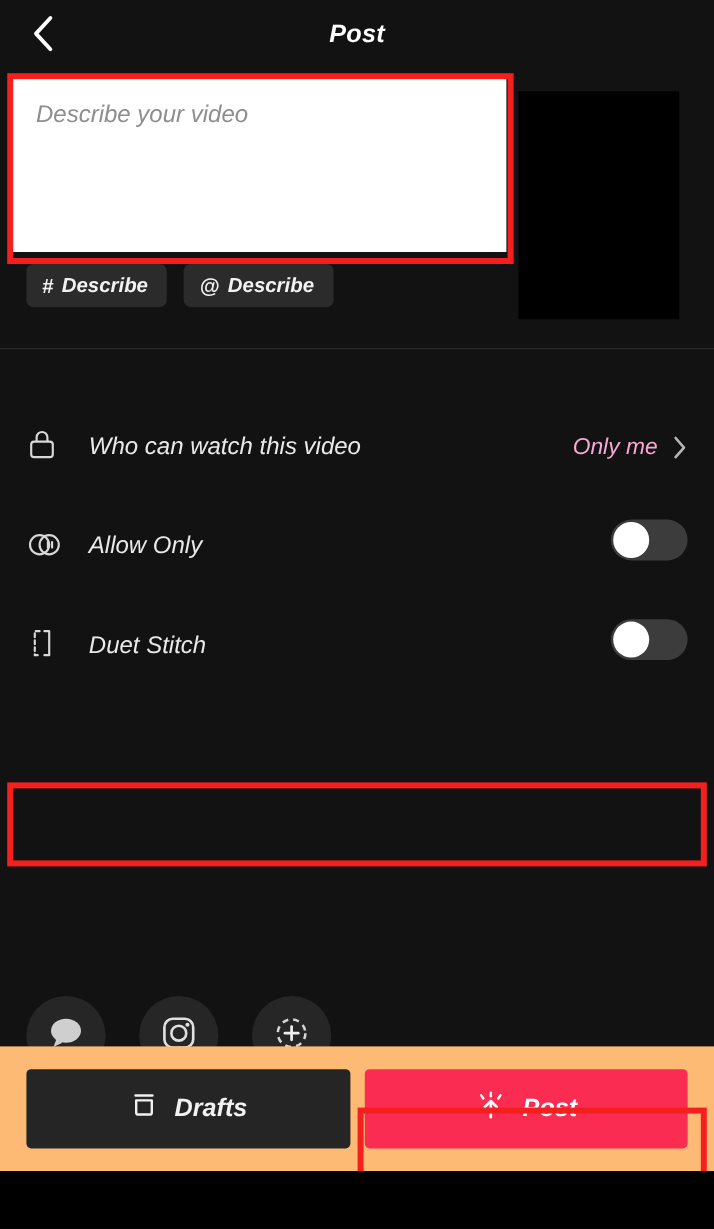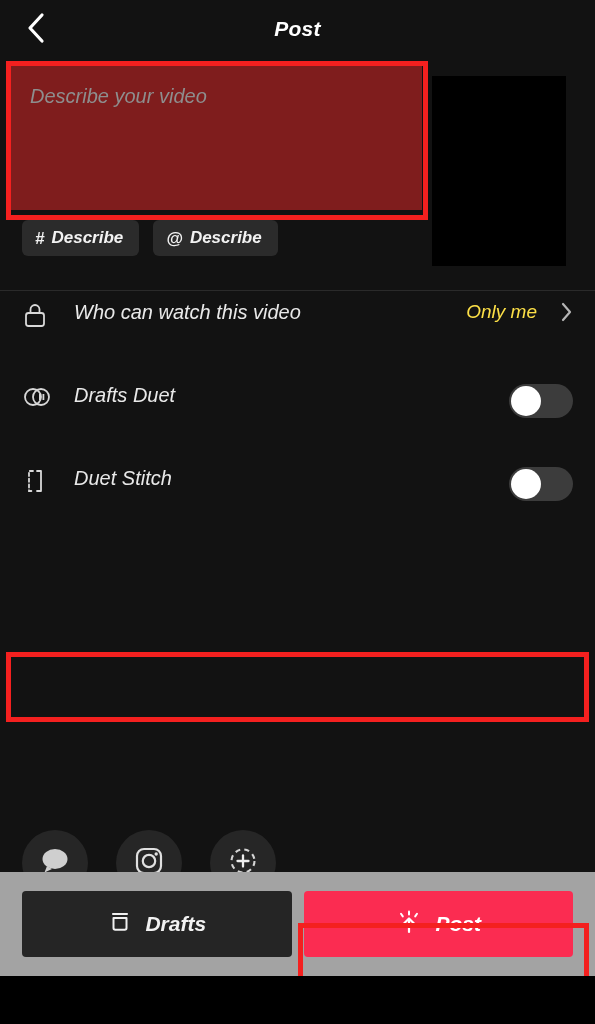--- a/index.html
+++ b/index.html
@@ -54,21 +54,21 @@
     padding: 0 0 0 0;
   }
   .desc-left {
     width: 430px;
     flex: 0 0 430px;
     position: relative;
   }
   .desc-box {
     margin: 4px 8px 0 8px;
     height: 148px;
-    background: #7f1d1d;
+    background: #ffffff;
     box-sizing: border-box;
     padding: 22px 16px 0 22px;
     cursor: text;
   }
   .desc-placeholder {
     color: #8e8e8e;
     font-size: 20px;
     line-height: 24px;
   }
   .chips {
@@ -110,44 +110,44 @@
     background: #2a2a2a;
     margin-top: 24px;
   }
 
   
   .settings {
     padding-top: 10px;
   }
   .row {
     display: flex;
-    align-items: flex-start;
+    align-items: flex-end;
     height: 83px;
     padding: 0 22px 0 22px;
     box-sizing: border-box;
     cursor: pointer;
   }
   .row-icon {
     width: 34px;
     flex: 0 0 34px;
     display: flex;
     align-items: center;
     justify-content: flex-start;
   }
   .row-label {
     color: #e9e9e9;
     font-size: 20px;
     margin-left: 18px;
     flex: 1 1 auto;
     white-space: nowrap;
   }
   .row-value {
-    color: #fde047;
+    color: #f9a8d4;
     font-size: 19px;
-    margin-right: 23px;
+    margin-right: 12px;
     white-space: nowrap;
   }
   .chev {
     display: inline-flex;
     align-items: center;
   }
 
   
   .toggle {
     width: 64px;
@@ -193,21 +193,21 @@
     position: absolute;
     left: 0;
     bottom: 0;
     width: 595px;
     height: 104px;
     display: flex;
     align-items: center;
     gap: 12px;
     padding: 0 22px;
     box-sizing: border-box;
-    background: #a3a3a3;
+    background: #fdba74;
   }
   .btn-drafts {
     flex: 1 1 0;
     height: 66px;
     background: #252525;
     border-radius: 4px;
     display: flex;
     align-items: center;
     justify-content: center;
     gap: 12px;
@@ -303,21 +303,21 @@
 
     <div class="row">
       <div class="row-icon">
         <svg width="30" height="26" viewBox="0 0 30 26">
           <circle cx="11" cy="13" r="8" fill="none" stroke="#d8d8d8" stroke-width="1.8"></circle>
           <circle cx="19" cy="13" r="8" fill="none" stroke="#d8d8d8" stroke-width="1.8"></circle>
           <rect x="17" y="10" width="1.8" height="6" fill="#d8d8d8"></rect>
           <rect x="20.5" y="10" width="1.8" height="6" fill="#d8d8d8"></rect>
         </svg>
       </div>
-      <div class="row-label">Drafts Duet</div>
+      <div class="row-label">Allow Only</div>
       <div class="toggle">
         <div class="knob"></div>
       </div>
     </div>
 
     <div class="row">
       <div class="row-icon">
         <svg width="26" height="28" viewBox="0 0 26 28">
           <path d="M11 4 H7 V24 H11" fill="none" stroke="#d8d8d8" stroke-width="1.8" stroke-dasharray="3.2 2.6" stroke-linecap="round"></path>
           <path d="M15 4 H19 V24 H15" fill="none" stroke="#d8d8d8" stroke-width="1.8" stroke-linecap="round" stroke-linejoin="round"></path>

